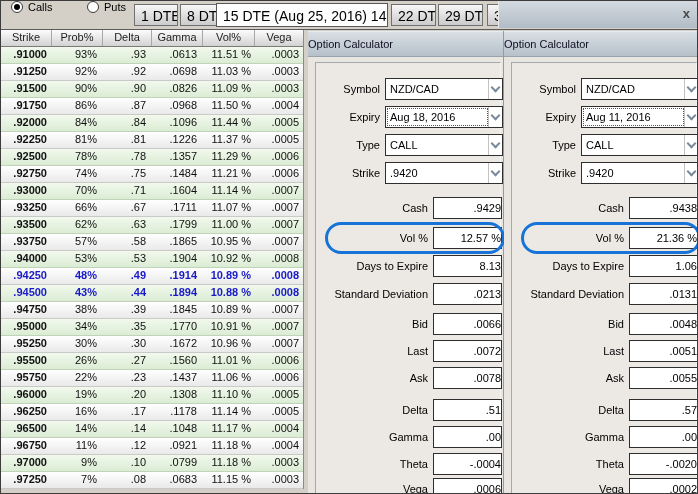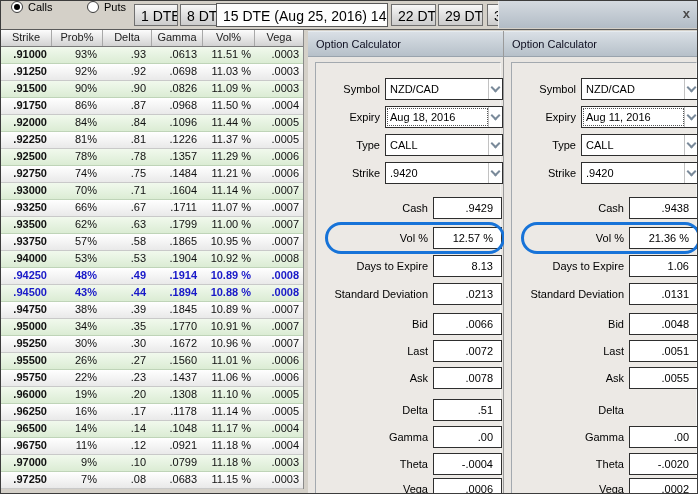--- a/index.html
+++ b/index.html
@@ -37,37 +37,37 @@
   .cell.c0{font-weight:bold;padding-right:5px;}
   .cell.c1,.cell.c2,.cell.c3{padding-right:6px;}
   .cell.c4,.cell.c5{padding-right:4px;}
   .trow.hl .cell{color:#1818c8;font-weight:bold;}
   .w0{width:51px}.w1{width:51px}.w2{width:49px}.w3{width:51px}.w4{width:52px}.w5{width:48px}
   
   .panel{position:absolute;top:30px;width:195px;height:464px;background:#e9e6e2;
     box-shadow:1px 0 0 #9a9a9a;}
   .ptitle{position:absolute;left:0;top:0;width:100%;height:26px;box-sizing:border-box;
     background:linear-gradient(#d9dfe5,#b6c0c9);border-top:1px solid #e6ebef;
-    border-bottom:1px solid #99a3ad;line-height:25px;padding-left:8px;color:#0e0e20;cursor:default;}
+    border-bottom:1px solid #99a3ad;line-height:25px;color:#0e0e20;cursor:default;}
   .inner-frame{position:absolute;left:7px;top:31px;right:2px;bottom:-2px;
     border:1px solid #a3a9af;border-right-color:#f4f4f2;border-bottom-color:#f4f4f2;
     background:#ece9e5;}
   .flabel{position:absolute;text-align:right;line-height:22px;color:#000;white-space:nowrap;}
   .lab-c{left:0;width:72px;}
   .lab-v{left:0;width:120px;}
   .combo{position:absolute;left:77px;width:118px;height:22px;box-sizing:border-box;background:#fff;
     border:1px solid #2e2e2e;line-height:20px;padding-left:4px;overflow:hidden;}
   .combo .arrow{position:absolute;right:0;top:0;width:13px;height:100%;border-left:1px solid #c2c2c2;
     display:flex;align-items:center;justify-content:center;background:#fff;}
   .chev{width:5px;height:5px;border-right:2px solid #7a8a9a;border-bottom:2px solid #7a8a9a;
     transform:rotate(45deg);margin-top:-3px;}
   .combo.focused::after{content:"";position:absolute;left:1px;top:1px;right:14px;bottom:1px;
     border:1px dotted #555;pointer-events:none;}
   .vbox{position:absolute;left:125px;width:69px;height:22px;box-sizing:border-box;background:#fff;
-    border:1px solid #2e2e2e;line-height:20px;text-align:right;padding-right:8px;}
+    border:1px solid #2e2e2e;line-height:20px;text-align:right;padding-right:0;}
   .circle{position:absolute;left:17px;width:180px;height:32px;box-sizing:border-box;
     border:3px solid #1773d8;border-radius:16px;pointer-events:none;}
 </style>
 </head>
 <body>
 
 <div class="screen">
 
   <div class="topbar">
     <label class="radio" style="left:10px;">
@@ -379,20 +379,21 @@
       <div class="vbox" style="top: 224px;"><span>1.06</span></div>
       <div class="flabel lab-v" style="top: 252px;">Standard Deviation</div>
       <div class="vbox" style="top: 252px;"><span>.0131</span></div>
       <div class="flabel lab-v" style="top: 282px;">Bid</div>
       <div class="vbox" style="top: 282px;"><span>.0048</span></div>
       <div class="flabel lab-v" style="top: 309px;">Last</div>
       <div class="vbox" style="top: 309px;"><span>.0051</span></div>
       <div class="flabel lab-v" style="top: 336px;">Ask</div>
       <div class="vbox" style="top: 336px;"><span>.0055</span></div>
       <div class="flabel lab-v" style="top: 368px;">Delta</div>
+      <div class="vbox" style="top: 368px;"><span>.57</span></div>
       <div class="flabel lab-v" style="top: 395px;">Gamma</div>
       <div class="vbox" style="top: 395px;"><span>.00</span></div>
       <div class="flabel lab-v" style="top: 422px;">Theta</div>
       <div class="vbox" style="top: 422px;"><span>-.0020</span></div>
       <div class="flabel lab-v" style="top: 447px;">Vega</div>
       <div class="vbox" style="top: 447px;"><span>.0002</span></div>
       <div class="circle" style="top: 191px; border-color: rgb(23, 115, 216);"></div>
     </div>
 
 </div>

